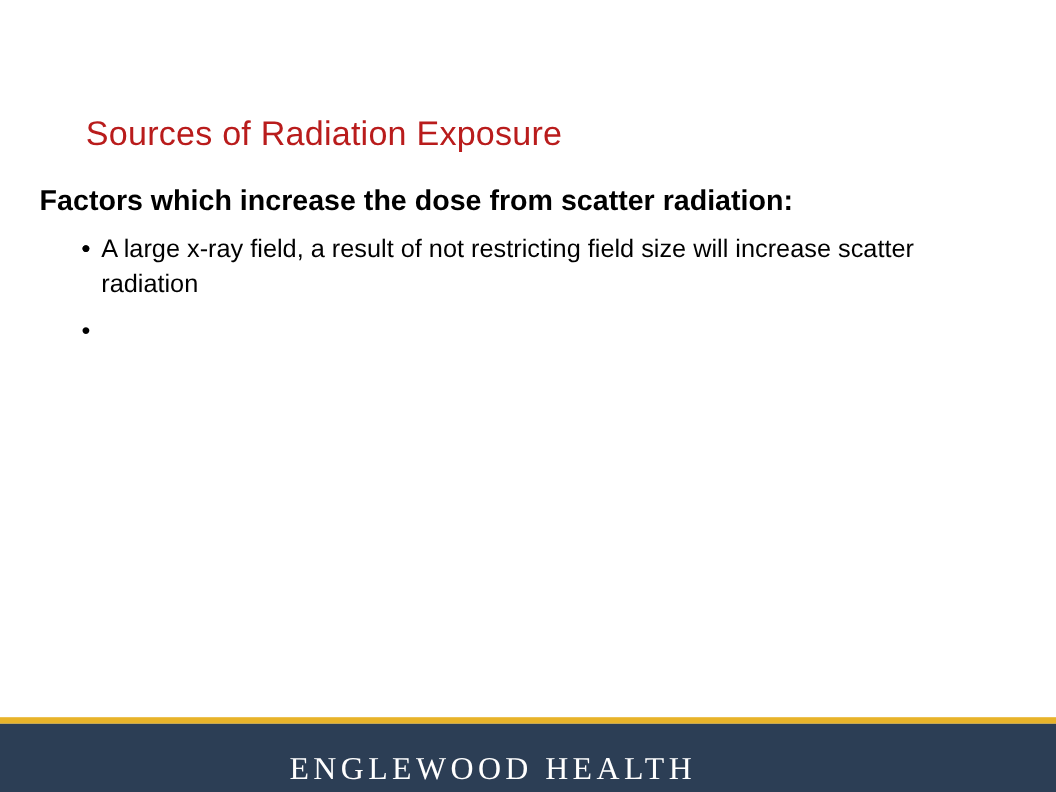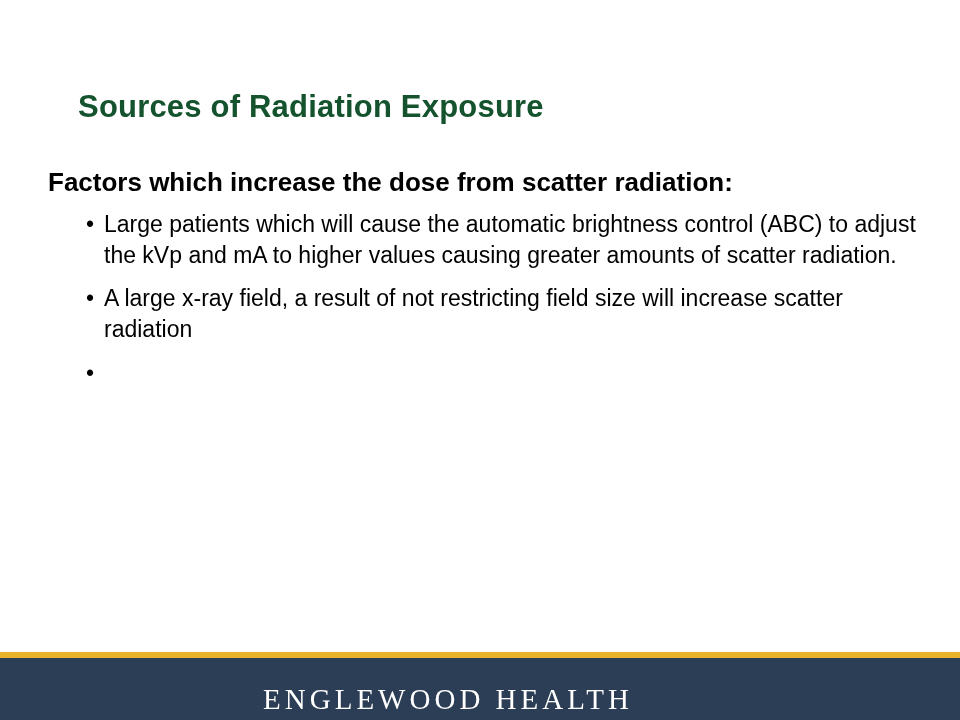--- a/index.html
+++ b/index.html
@@ -16,31 +16,31 @@
   .slide {
     position: relative;
     width: 960px;
     height: 720px;
     background: #ffffff;
     box-sizing: border-box;
   }
   .slide-title {
     position: absolute;
     left: 78px;
-    top: 67px;
+    top: 82px;
     width: 820px;
     font-size: 31px;
-    font-weight: bold;
-    color: #14532d;
+    font-weight: normal;
+    color: #b91c1c;
     letter-spacing: 0.2px;
     line-height: 1.2;
   }
   .body-area {
     position: absolute;
-    left: 48px;
+    left: 36px;
     top: 166px;
     width: 880px;
   }
   .lead {
     font-size: 26px;
     font-weight: bold;
     color: #000000;
     line-height: 1.25;
     margin: 0 0 10px 0;
   }
@@ -100,21 +100,20 @@
 
   <h1 class="slide-title">Sources of Radiation Exposure</h1>
 
   <div class="body-area">
 
     <p class="lead">Factors which increase the dose from scatter radiation:</p>
 
     <ul class="bullets">
       <li>
         <span class="dot">•</span>
-        <span>Large patients which will cause the automatic brightness control (ABC) to adjust the kVp and mA to higher values causing greater amounts of scatter radiation.</span>
       </li>
       <li>
         <span class="dot">•</span>
         <span>A large x-ray field, a result of not restricting field size will increase scatter radiation</span>
       </li>
       <li>
         <span class="dot">•</span>
       </li>
     </ul>
 

